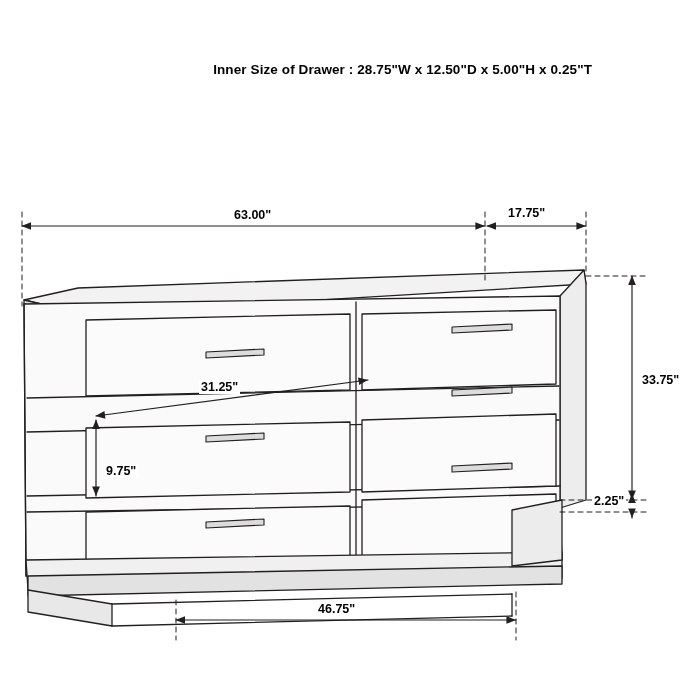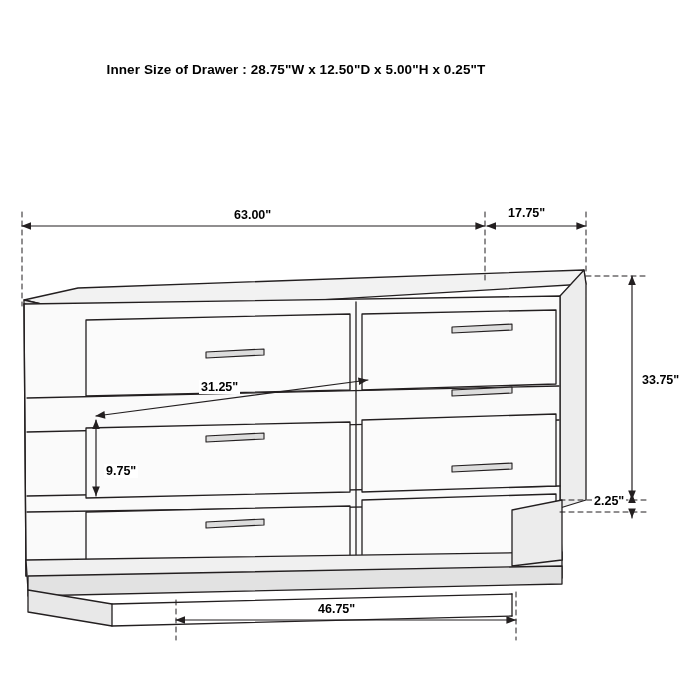--- a/index.html
+++ b/index.html
@@ -17,21 +17,21 @@
   #stage {
     position: relative;
     width: 700px;
     height: 700px;
   }
   .title {
     position: absolute;
     top: 62px;
     left: 0;
     width: 592px;
-    text-align: center;
+    text-align: right;
     font-size: 13.5px;
     font-weight: bold;
     color: #000000;
     letter-spacing: 0.1px;
   }
   svg.diagram {
     position: absolute;
     top: 0;
     left: 0;
     width: 700px;

